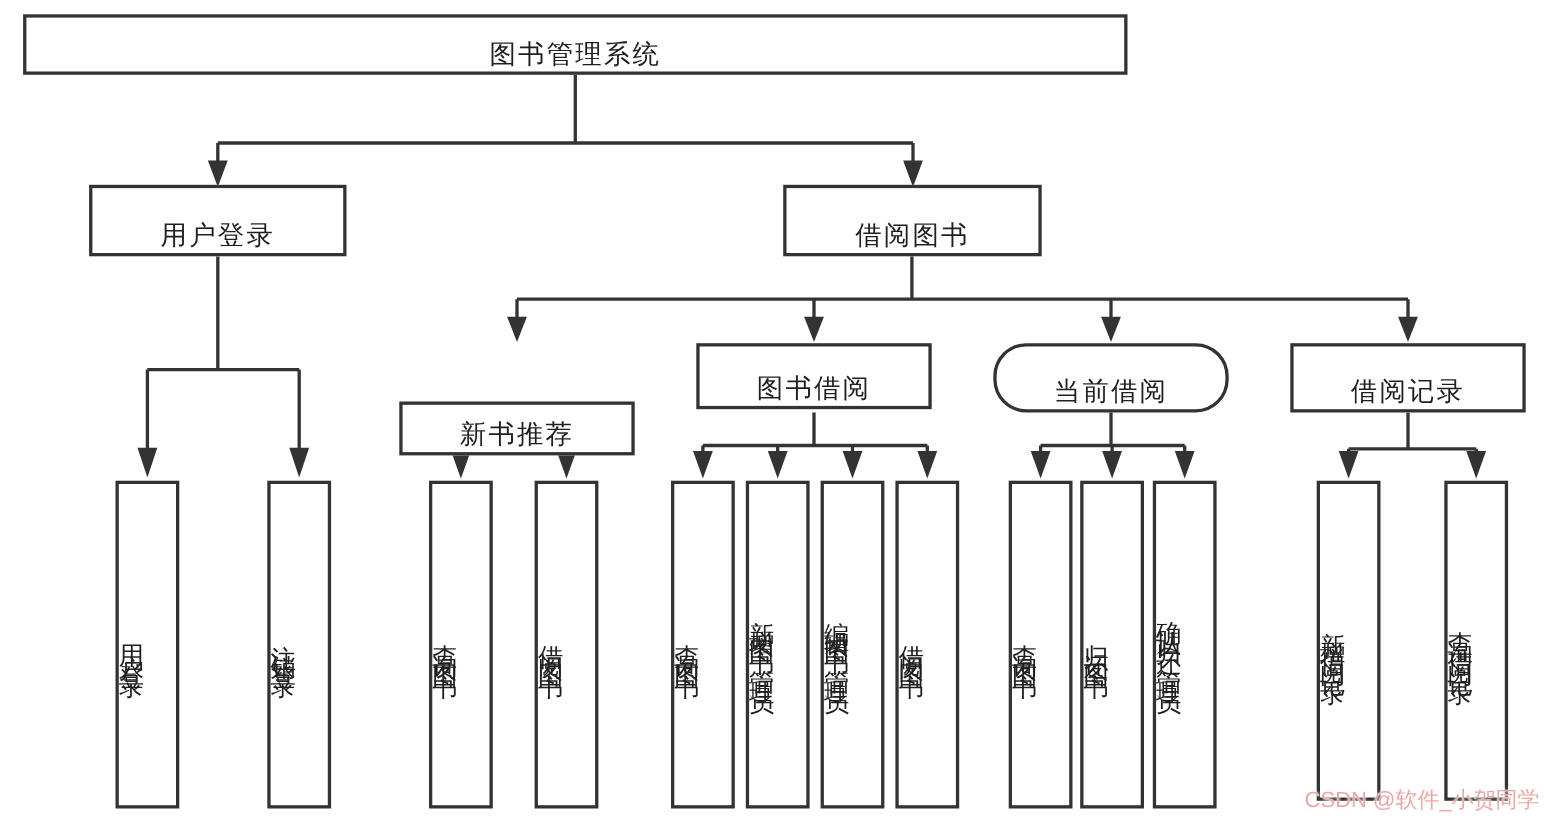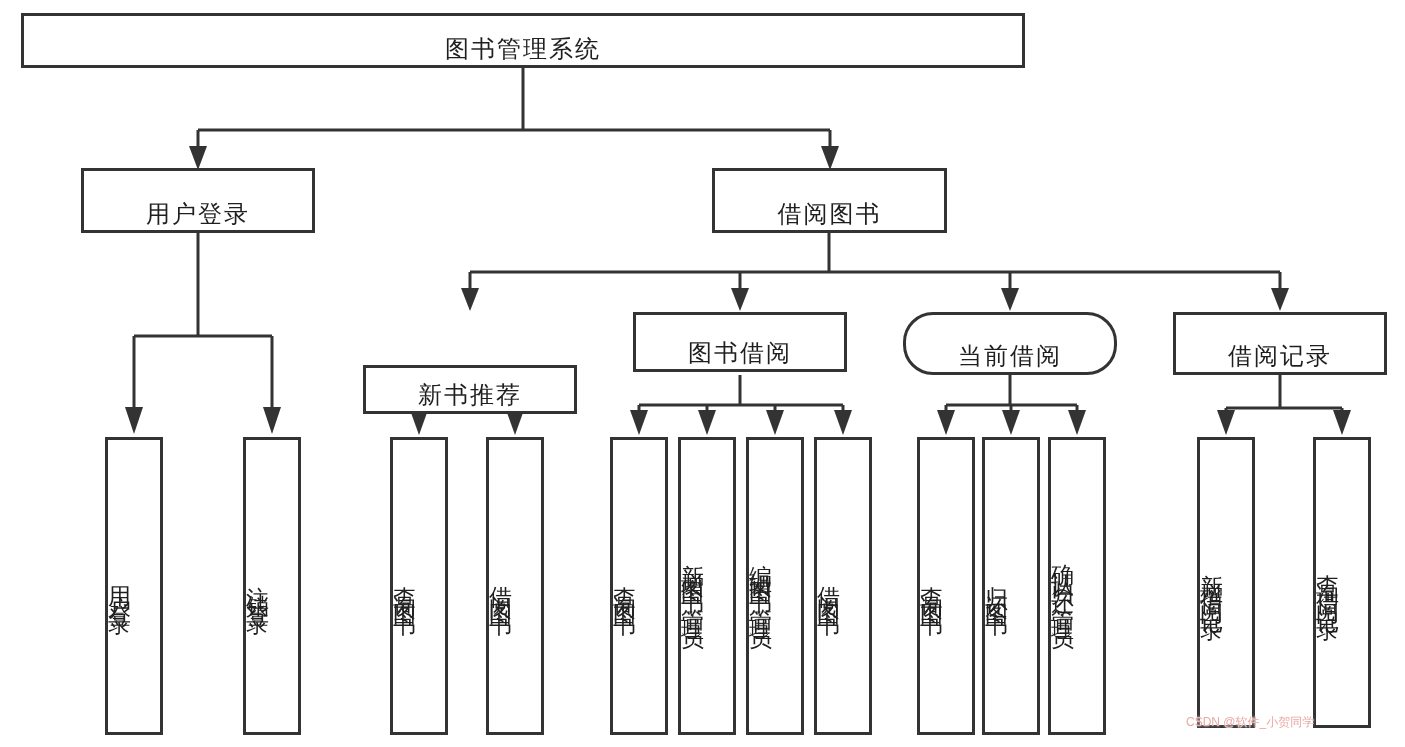--- a/index.html
+++ b/index.html
@@ -45,21 +45,21 @@
   .leaf { top: 437px; width: 58px; height: 298px; }
   .ul-0 { left: 105px; }  .ul-1 { left: 243px; }
   .nb-0 { left: 390px; }  .nb-1 { left: 486px; }
   .bb-0 { left: 610px; }  .bb-1 { left: 678px; }  .bb-2 { left: 746px; }  .bb-3 { left: 814px; }
   .cb-0 { left: 917px; }  .cb-1 { left: 982px; }  .cb-2 { left: 1048px; }
   .br-0 { left: 1197px; height: 291px; }  .br-1 { left: 1313px; height: 291px; }
   .watermark {
     position: absolute;
     left: 1186px;
     top: 714px;
-    font-size: 12px;
+    font-size: 20px;
     color: #e9a8a3;
     text-shadow: 0 0 3px #ffffff, 0 0 1px #ffffff;
     white-space: nowrap;
     z-index: 5;
   }
 </style>
 </head>
 <body>
 
 <div class="stage">

